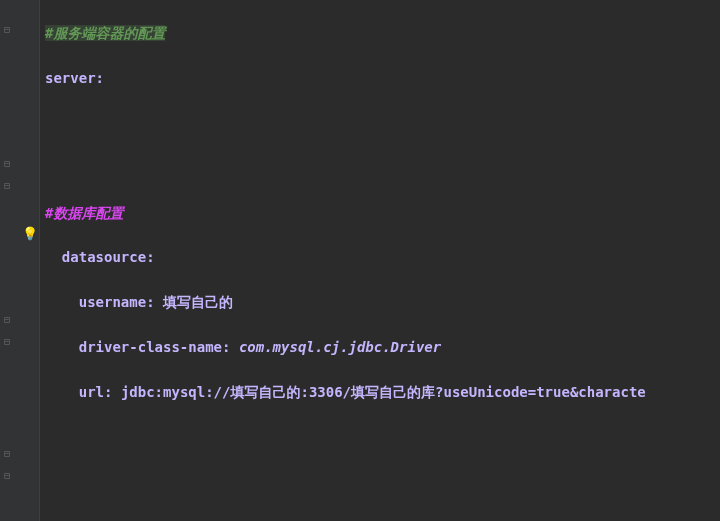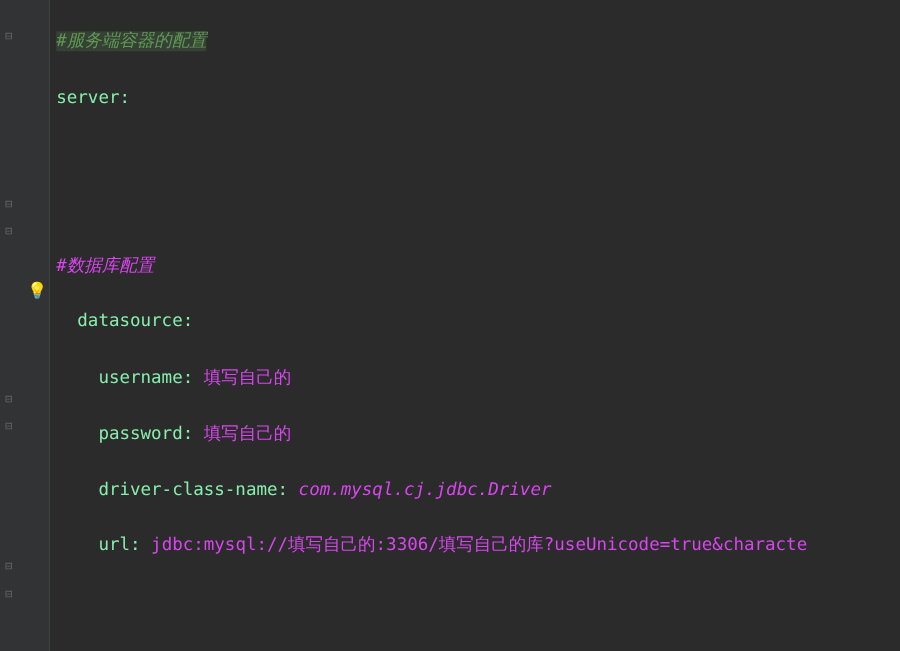--- a/index.html
+++ b/index.html
@@ -41,35 +41,36 @@
     }
     .code-area {
       padding-left: 45px;
       padding-top: 0px;
       white-space: pre;
       overflow: hidden;
     }
     .line {
       height: 22.4px;
       line-height: 22.4px;
+      font-weight: bold;
     }
     .comment {
       color: #d946ef;
       font-style: italic;
     }
     .comment-highlight {
       color: #629755;
       font-style: italic;
       background: #344134;
     }
     .key {
-      color: #86efac;
+      color: #c4b5fd;
     }
     .string {
-      color: #d946ef;
+      color: #c4b5fd;
     }
     .number {
       color: #6897bb;
     }
     .prop-italic {
       font-style: italic;
     }
   </style>
 </head>
 <body>
@@ -86,21 +87,20 @@
 </div>
 
 <div class="code-area">
 <div class="line"><span class="comment-highlight">#服务端容器的配置</span></div>
 <div class="line"><span class="key">server</span><span class="key">:</span></div>
 <div class="line"></div>
 <div class="line"></div>
 <div class="line"><span class="comment">#数据库配置</span></div>
 <div class="line">  <span class="key">datasource</span><span class="key">:</span></div>
 <div class="line">    <span class="key">username</span><span class="key">:</span> <span class="string">填写自己的</span></div>
-<div class="line">    <span class="key">password</span><span class="key">:</span> <span class="string">填写自己的</span></div>
 <div class="line">    <span class="key">driver-class-name</span><span class="key">:</span> <span class="string prop-italic">com.mysql.cj.jdbc.Driver</span></div>
 <div class="line">    <span class="key">url</span><span class="key">:</span> <span class="string">jdbc:mysql://填写自己的:3306/填写自己的库?useUnicode=true&amp;characte</span></div>
 
 
 
 
 
 
 
 

